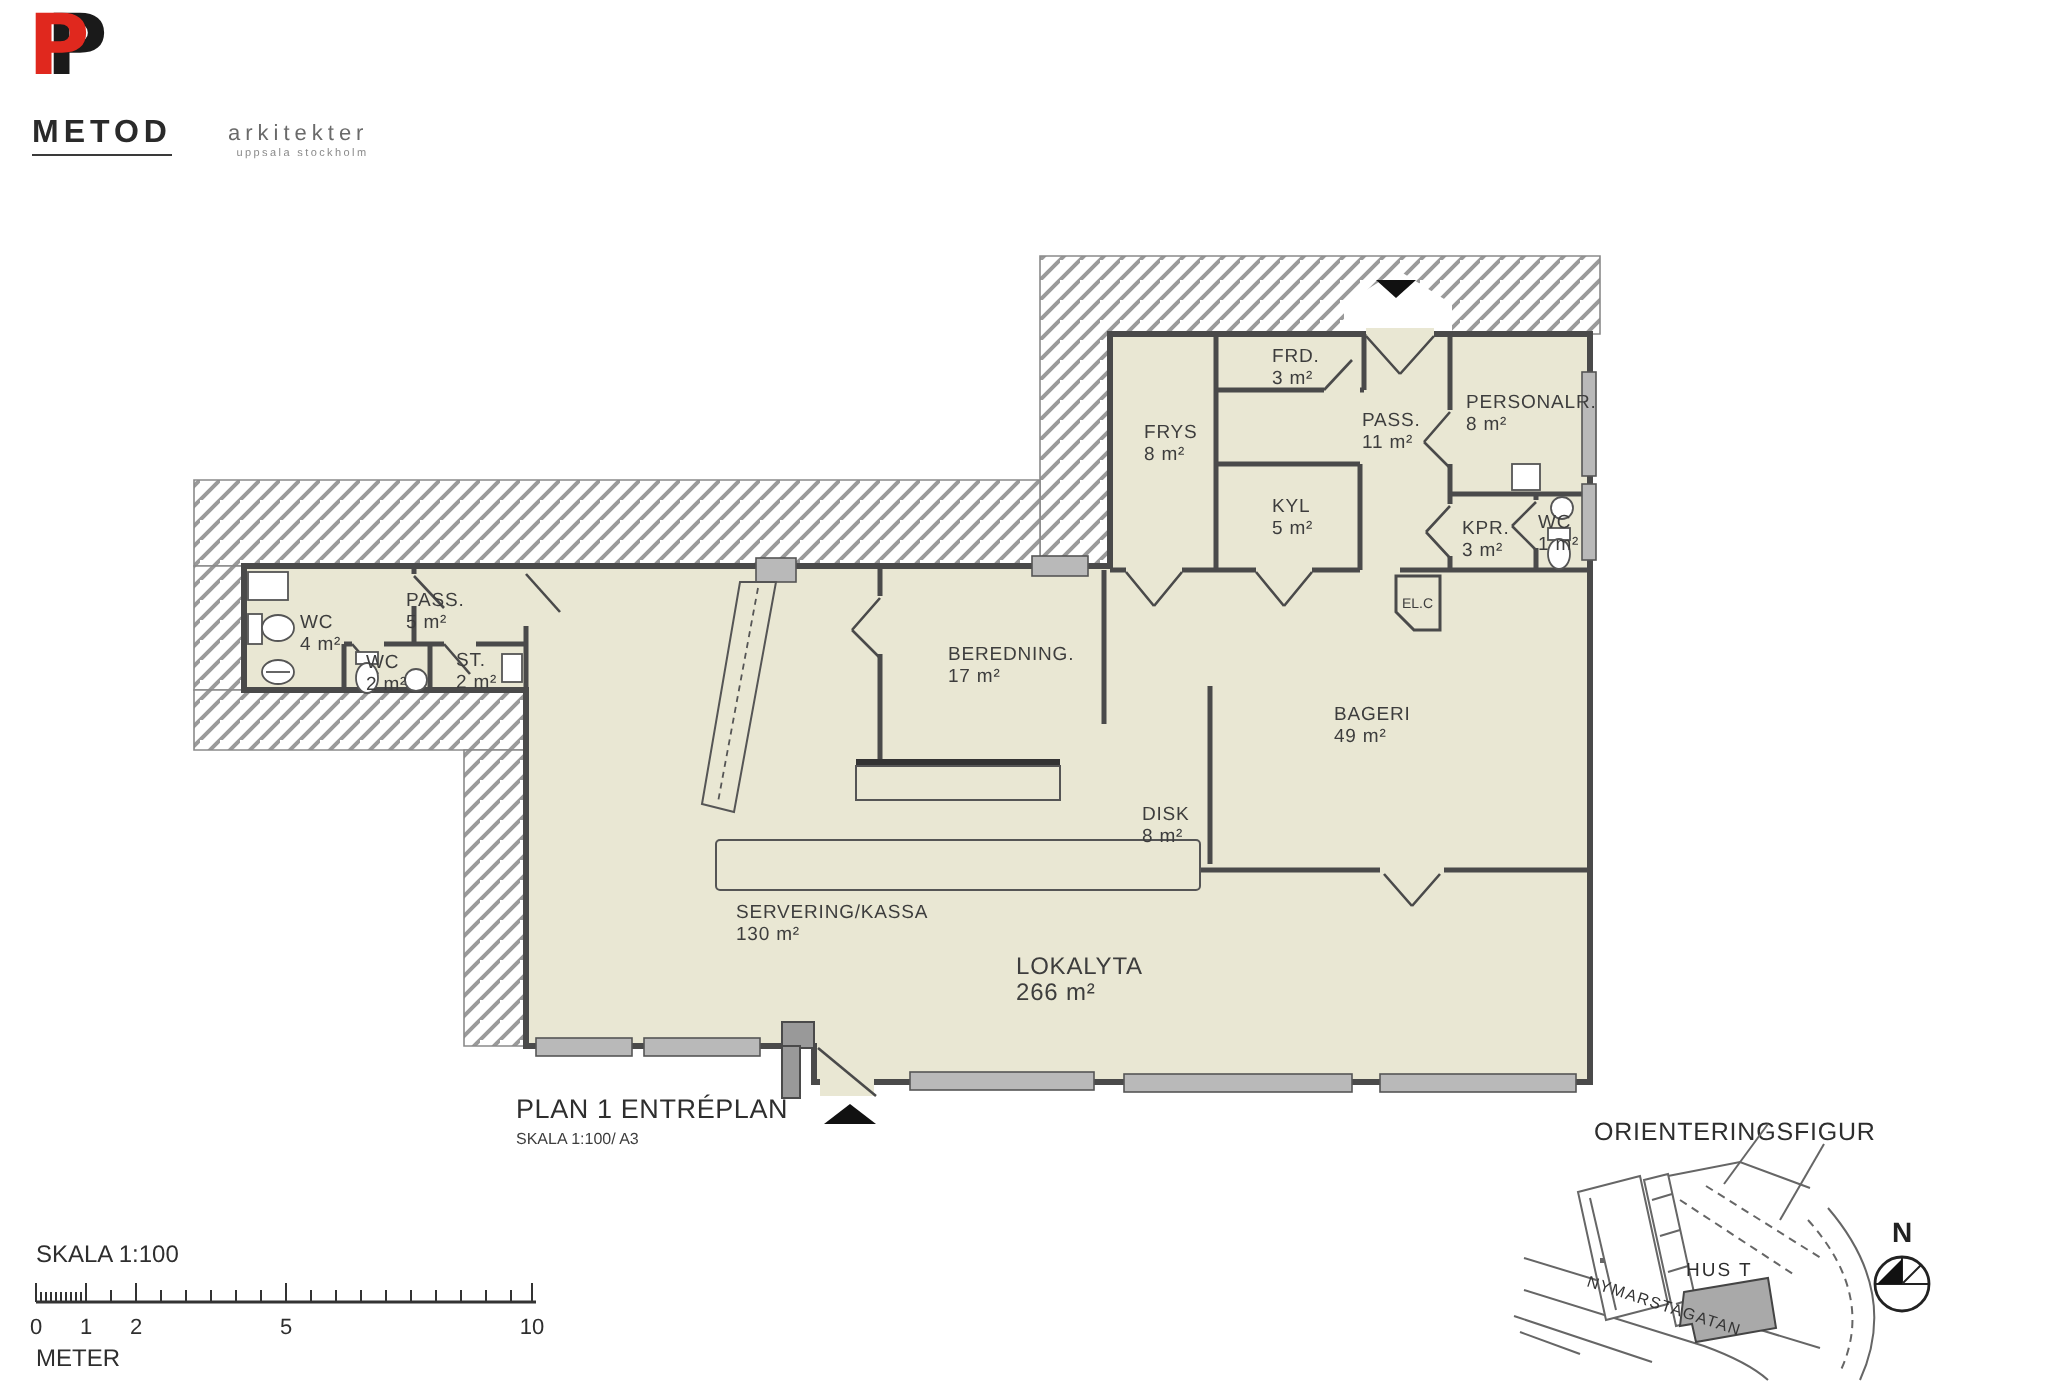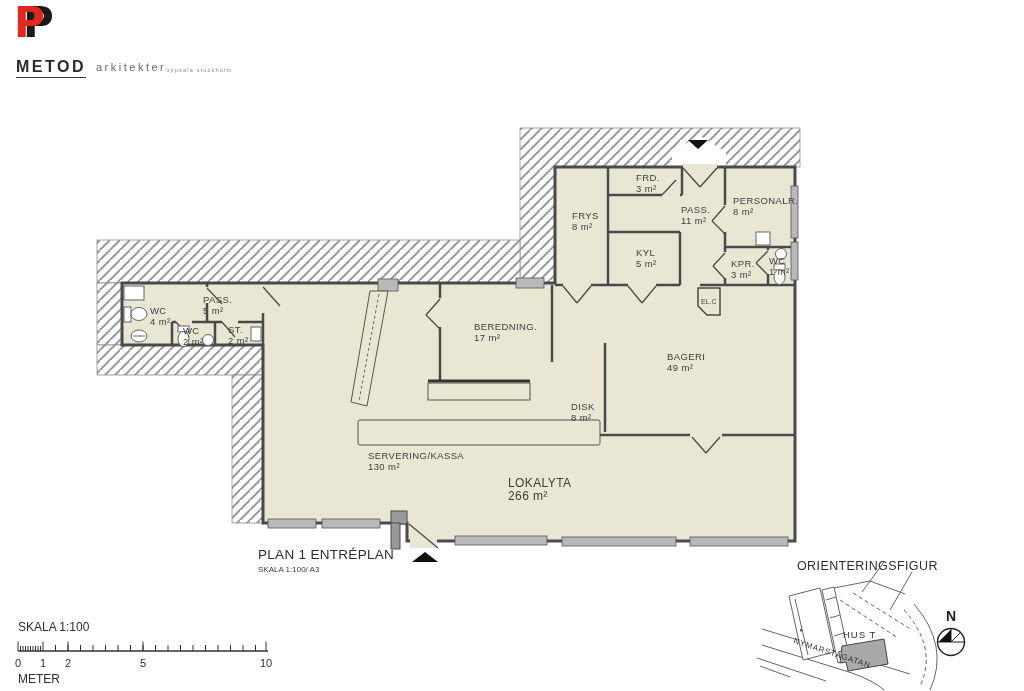--- a/index.html
+++ b/index.html
@@ -6,24 +6,24 @@
   .stage{position:relative;width:1024px;height:691px;background:#fff;overflow:hidden;
          font-family:"Liberation Sans",sans-serif;color:#3d3d3d;}
   .brand{position:absolute;left:14px;top:8px;}
   .brand-row{display:flex;align-items:center;gap:8px;}
   .f-icon{position:relative;width:40px;height:46px;}
   .f-icon span{position:absolute;top:-6px;font-family:"DejaVu Sans",sans-serif;
                font-weight:bold;font-size:42px;line-height:1;}
   .f-black{left:9px;color:#1a1a1a;}
   .f-red{left:0;color:var(--accent,#e0281e);}
   .company{font-size:27px;font-weight:bold;letter-spacing:-0.5px;color:#1d1d1b;}
-  .studio-row{display:flex;align-items:flex-start;gap:10px;margin-top:4px;margin-left:2px;}
+  .studio-row{display:flex;align-items:flex-start;gap:28px;margin-top:4px;margin-left:2px;}
   .studio{font-size:16px;font-weight:bold;letter-spacing:2.5px;color:#2a2a2a;
           border-bottom:1.5px solid #3a3a3a;padding-bottom:1px;}
-  .studio-col{display:flex;flex-direction:row;margin-top:3px;}
+  .studio-col{display:flex;flex-direction:column;margin-top:3px;}
   .studio-suffix{font-size:11px;letter-spacing:2.5px;color:#6a6a6a;}
   .studio-sub{font-size:5.5px;letter-spacing:1.2px;color:#8a8a8a;align-self:flex-end;margin-top:1px;}
   svg text{font-family:"Liberation Sans",sans-serif;}
   .room-label{fill:#3d3d3d;letter-spacing:0.4px;}
 </style>
 </head>
 <body>
 
 <div class="stage">
 

